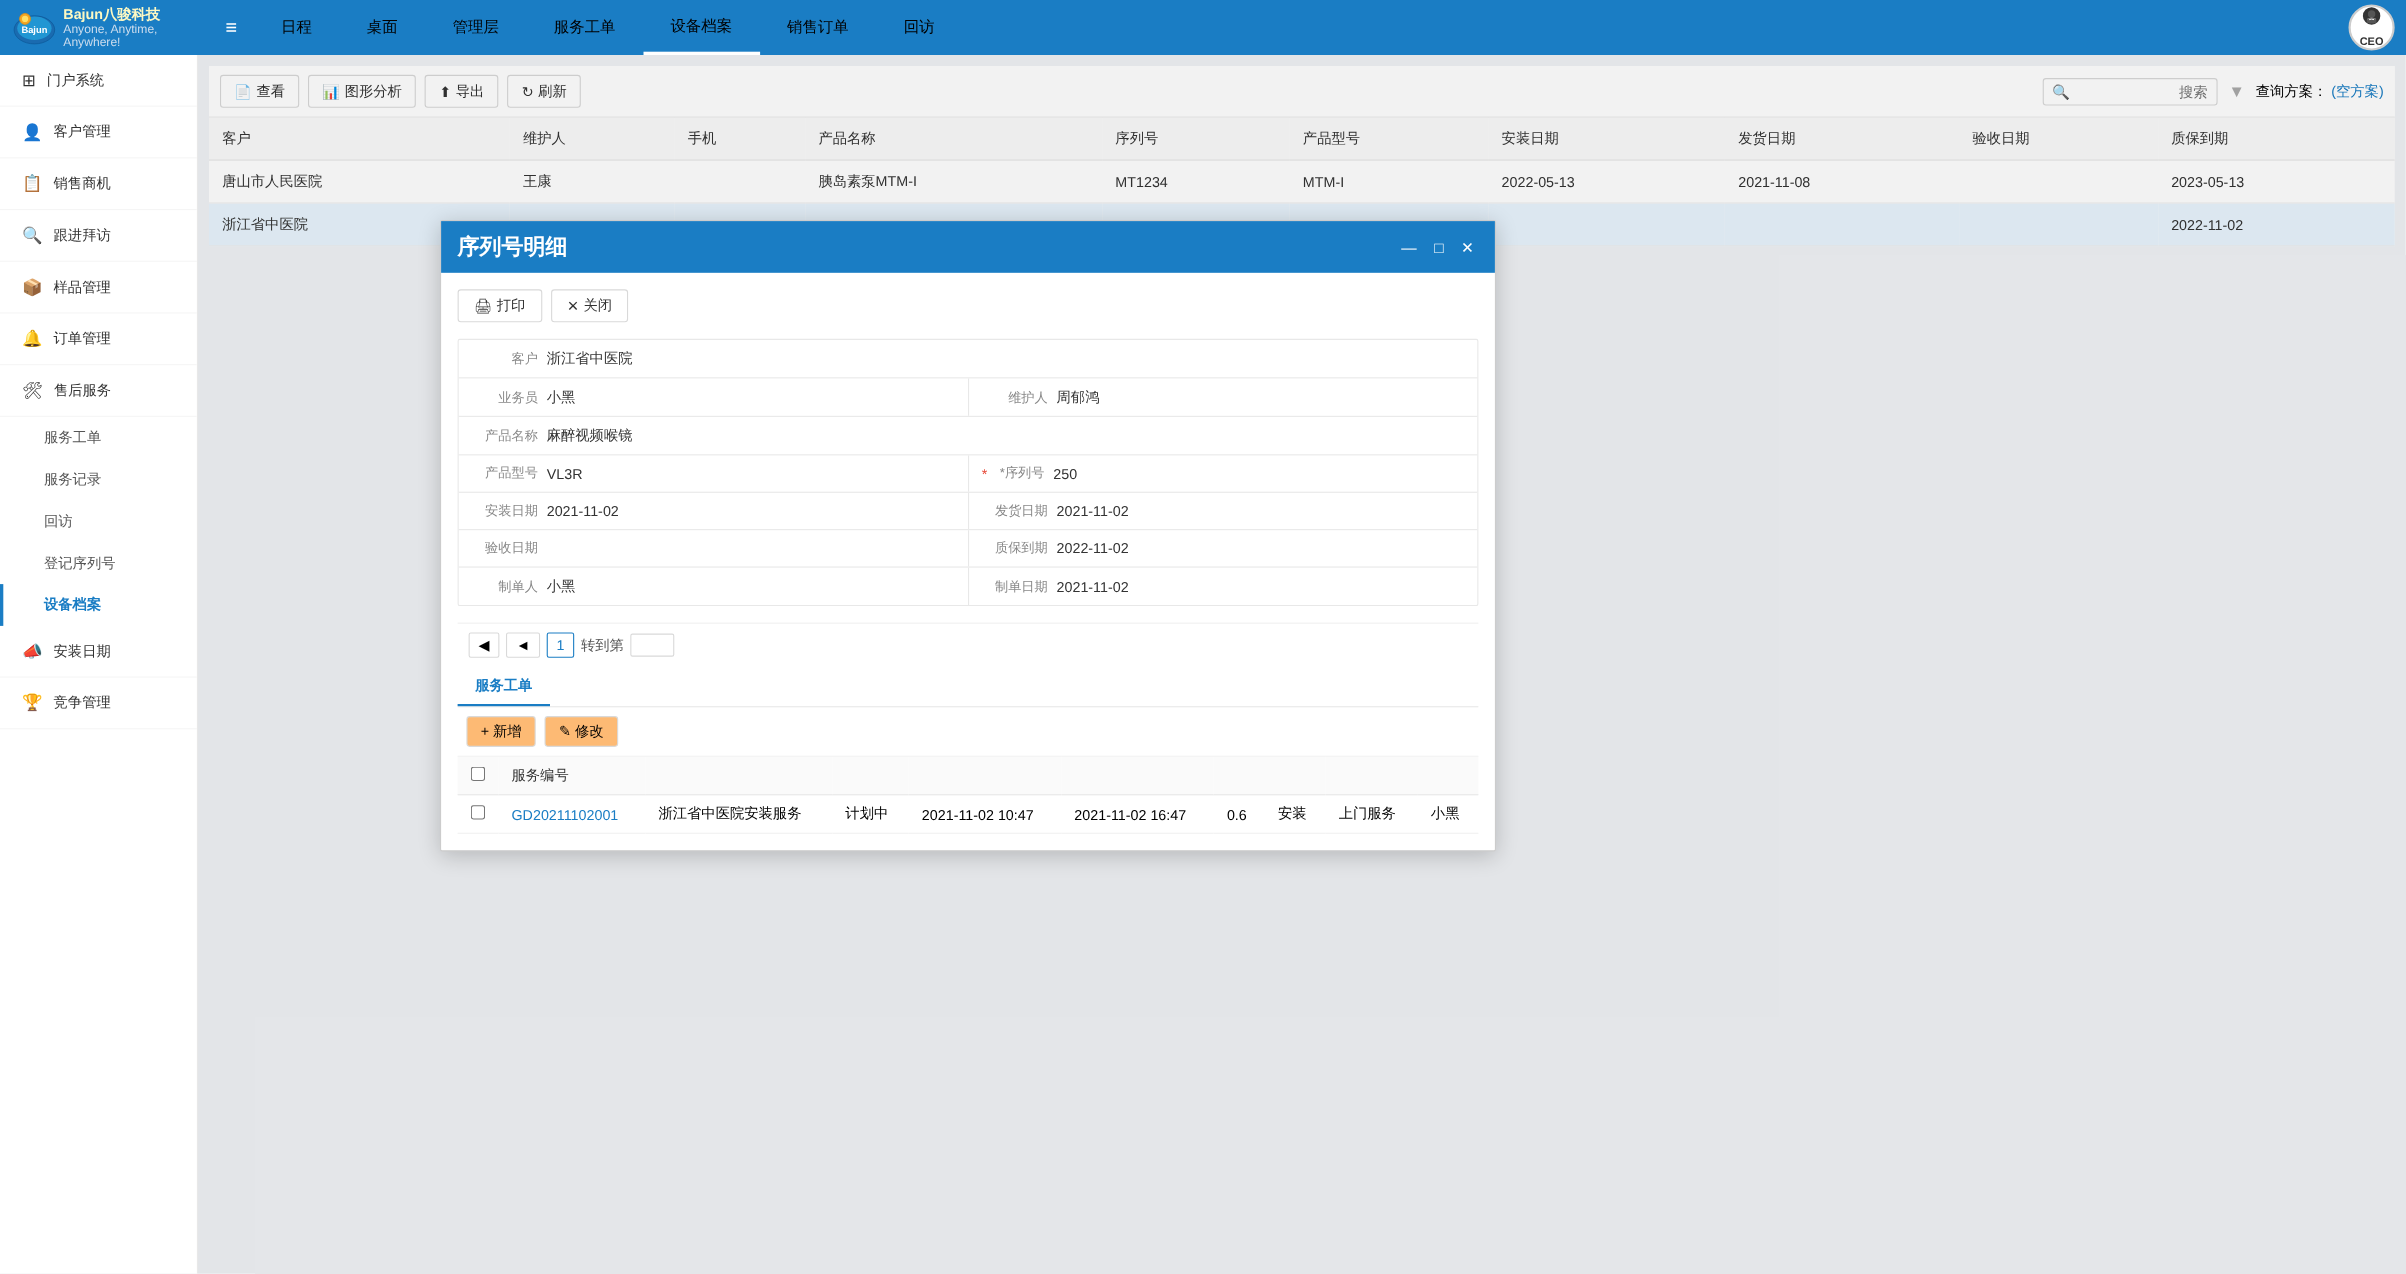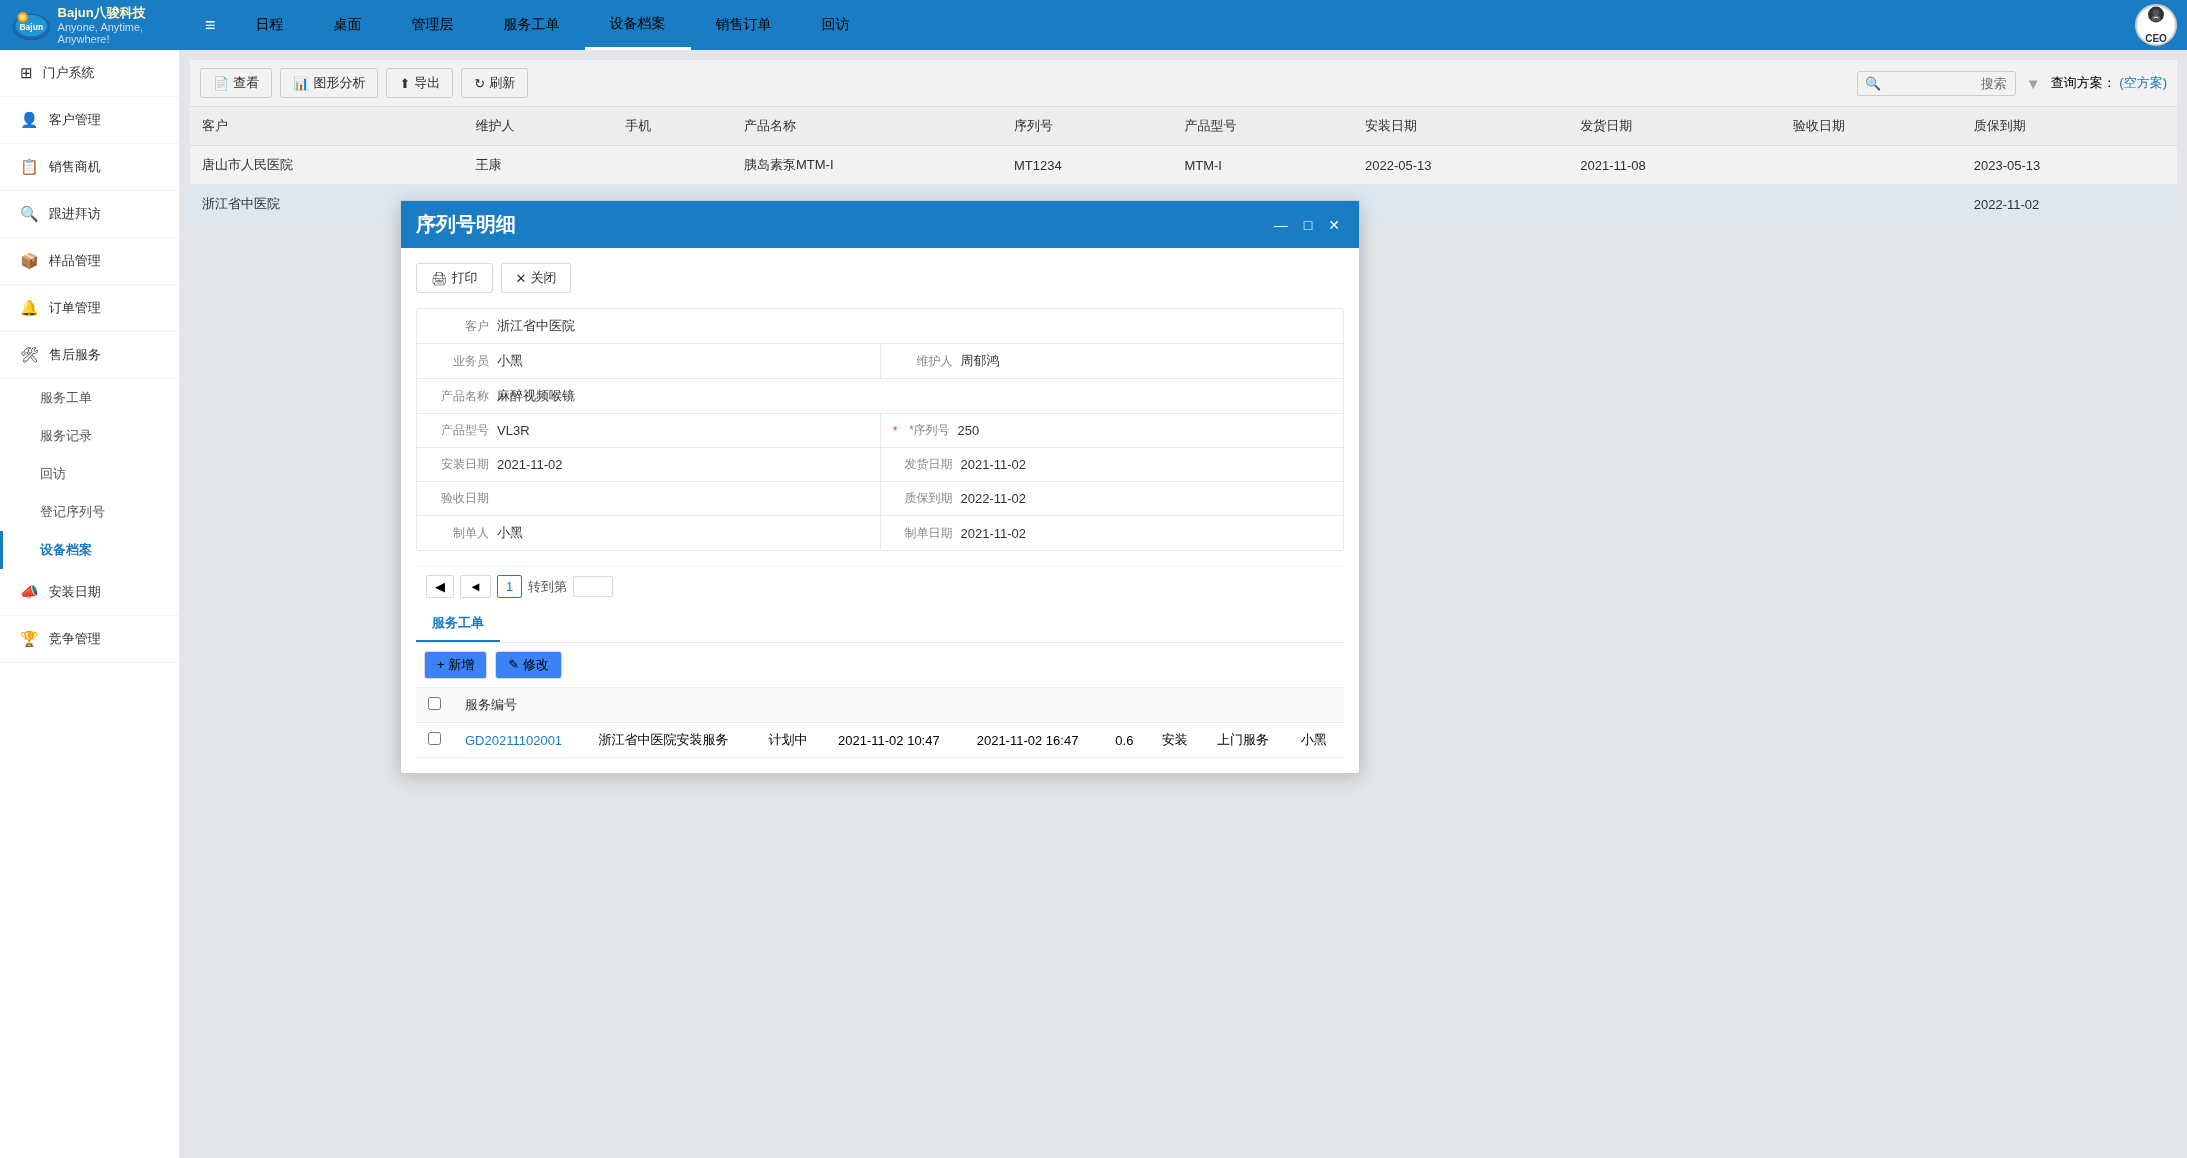--- a/index.html
+++ b/index.html
@@ -124,21 +124,21 @@
     .bottom-tabs { border-bottom: 1px solid #e8e8e8; display: flex; }
     .bottom-tab {
       padding: 8px 16px; cursor: pointer; font-size: 13px; color: #555;
       border-bottom: 2px solid transparent;
     }
     .bottom-tab.active { color: #1a7dc4; border-bottom: 2px solid #1a7dc4; font-weight: bold; }
 
     .bottom-toolbar { display: flex; gap: 8px; padding: 8px; border-bottom: 1px solid #f0f0f0; }
     .bottom-btn {
       display: flex; align-items: center; gap: 3px; padding: 4px 12px;
-      border: 1px solid #d9d9d9; background: #3b82f6; border-radius: 3px; cursor: pointer; font-size: 13px;
+      border: 1px solid #d9d9d9; background: #fdba74; border-radius: 3px; cursor: pointer; font-size: 13px;
     }
 
     .sub-table { width: 100%; border-collapse: collapse; font-size: 13px; }
     .sub-table th {
       background: #fafafa; padding: 8px 12px; text-align: left;
       border-bottom: 1px solid #e8e8e8; font-weight: normal; color: #333;
     }
     .sub-table td { padding: 8px 12px; border-bottom: 1px solid #f0f0f0; }
     .sub-table td a { color: #1a7dc4; text-decoration: none; cursor: pointer; }
 

